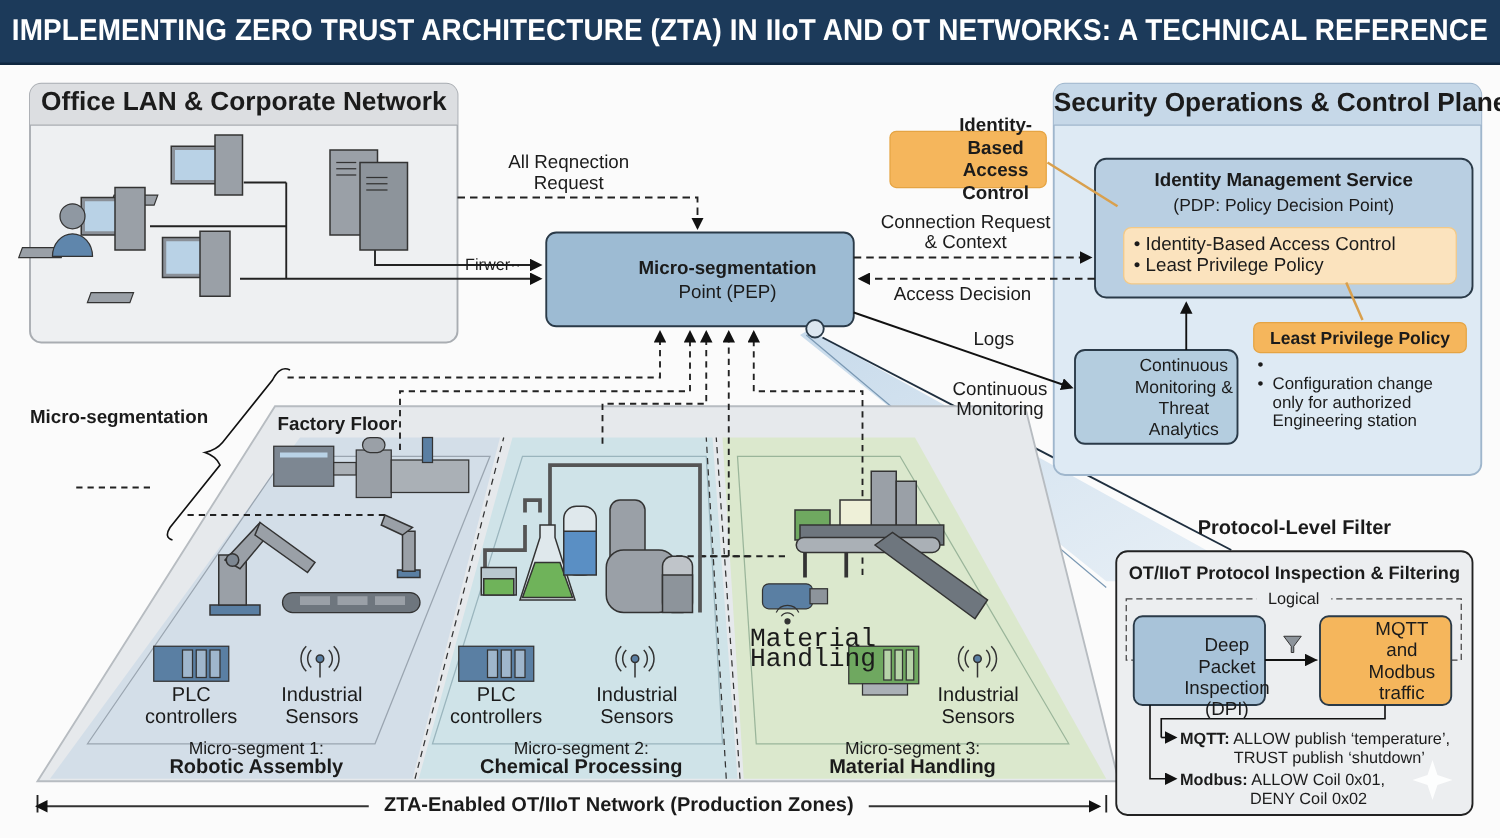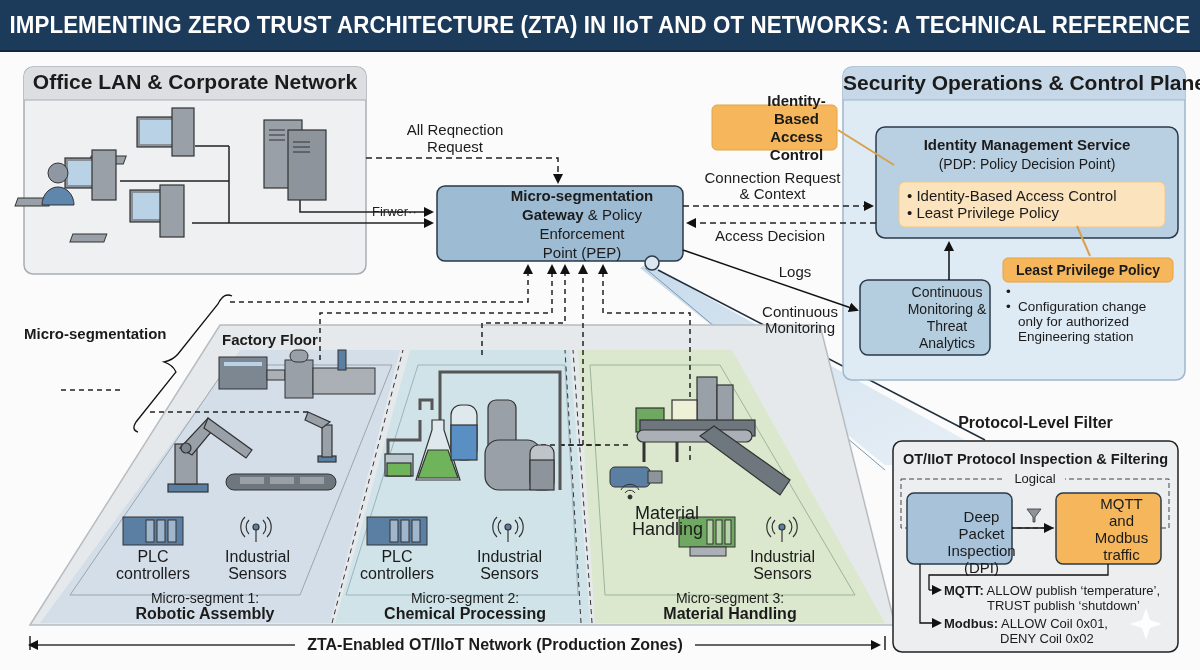--- a/index.html
+++ b/index.html
@@ -268,21 +268,20 @@
   </g>
 </svg>
 
 <div class="txt panel-title" style="left:24px;top:74px;width:342px;">Office LAN &amp; Corporate Network</div>
 <div class="txt" style="left:372px;top:204px;font-size:13px;">Firwer··</div>
 <div class="txt" style="left:395px;top:122px;width:120px;">All Reqnection</div>
 <div class="txt" style="left:395px;top:139px;width:120px;">Request</div>
 
 <div class="box center" style="left:437px;top:186px;width:246px;height:75px;font-size:15px;line-height:19px;">
   <div class="bold">Micro-segmentation</div>
-  <div><span class="bold">Gateway</span><span> &amp; Policy Enforcement</span></div>
   <div>Point (PEP)</div>
 </div>
 
 <div class="txt" style="left:700px;top:170px;width:145px;">Connection Request</div>
 <div class="txt" style="left:700px;top:186px;width:145px;">&amp; Context</div>
 <div class="txt" style="left:705px;top:228px;width:130px;">Access Decision</div>
 <div class="txt" style="left:770px;top:264px;width:50px;">Logs</div>
 <div class="txt" style="left:755px;top:304px;width:90px;">Continuous</div>
 <div class="txt" style="left:755px;top:320px;width:90px;text-align:center;">Monitoring</div>
 
@@ -333,21 +332,21 @@
     <div>PLC</div>
     <div>controllers</div>
   </div>
 <div class="txt" style="left:462px;top:548px;width:95px;font-size:16px;line-height:17px;">
     <div>Industrial</div>
     <div>Sensors</div>
   </div>
 <div class="txt" style="left:370px;top:590px;width:190px;font-size:14px;">Micro-segment 2:</div>
 <div class="txt bold" style="left:360px;top:606px;width:210px;font-size:16px;">Chemical Processing</div>
 
-<div class="txt" style="left:632px;top:505px;width:70px;font-size:18px;line-height:16px;">
+<div class="txt" style="left:600px;top:505px;width:70px;font-size:21px;line-height:16px;font-family:Liberation Mono, monospace;">
     <div>Material</div>
     <div>Handling</div>
   </div>
 <div class="txt" style="left:735px;top:548px;width:95px;font-size:16px;line-height:17px;">
     <div>Industrial</div>
     <div>Sensors</div>
   </div>
 <div class="txt" style="left:640px;top:590px;width:180px;font-size:14px;">Micro-segment 3:</div>
 <div class="txt bold" style="left:640px;top:606px;width:180px;font-size:16px;">Material Handling</div>
 

